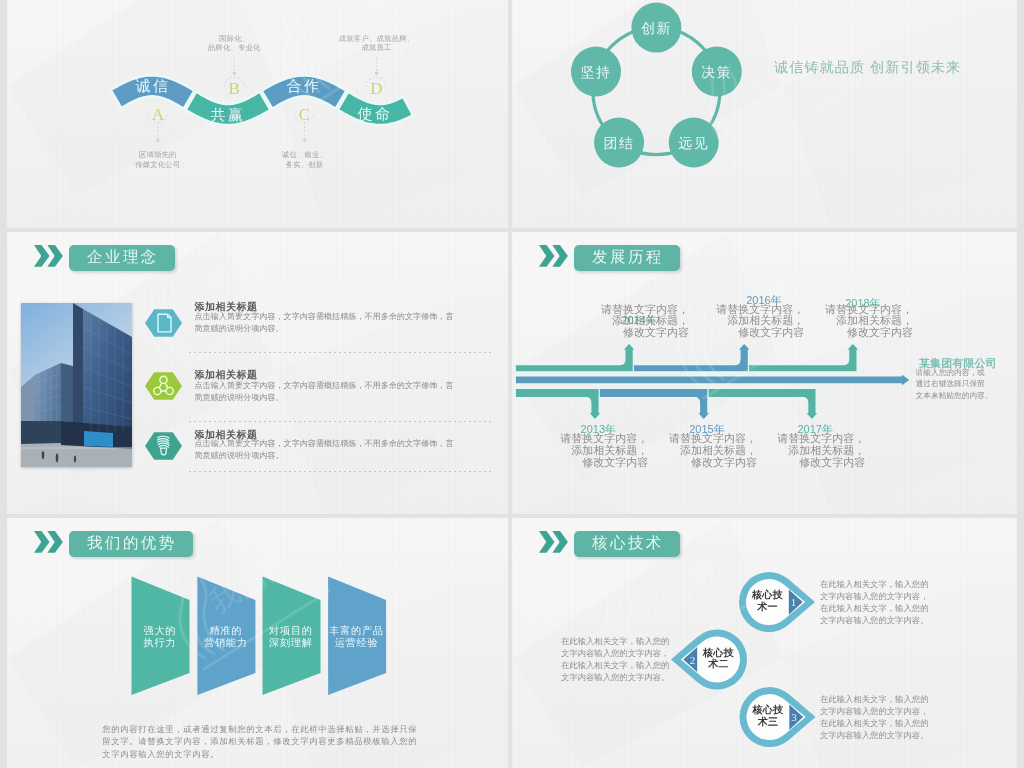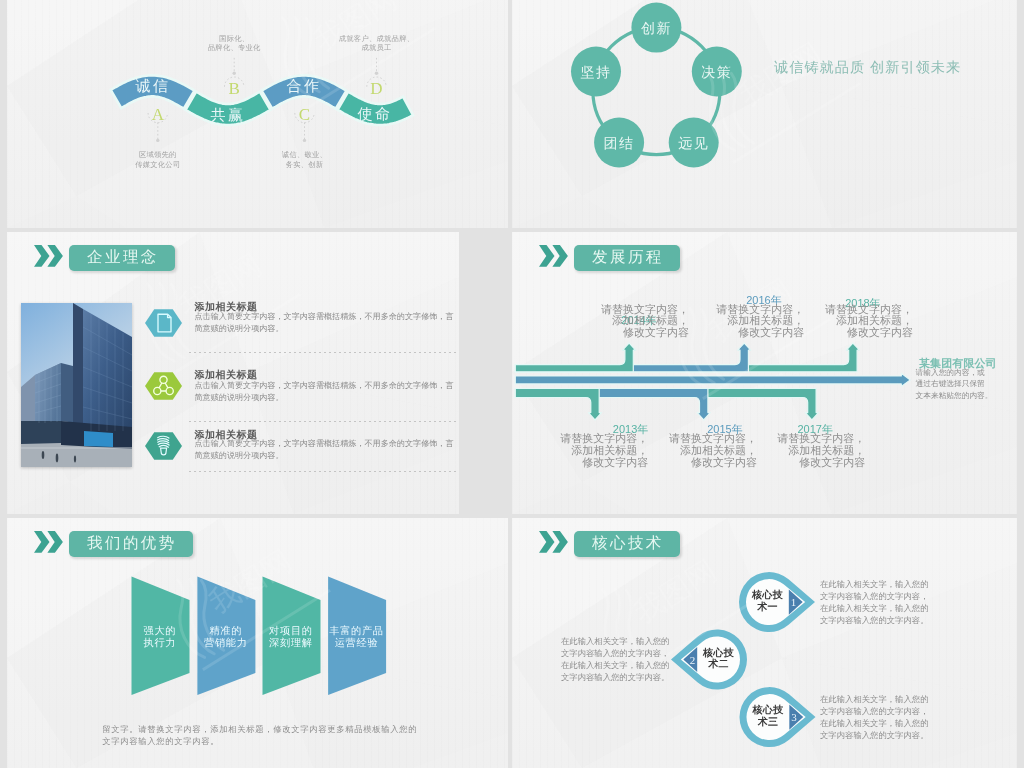--- a/index.html
+++ b/index.html
@@ -14,21 +14,21 @@
   .tex{position:absolute;inset:0;z-index:0;
     background:
       repeating-linear-gradient(90deg, rgba(0,0,0,.013) 0 1px, rgba(0,0,0,0) 1px 7px),
       linear-gradient(180deg,#f6f6f6 0%,#f2f2f2 55%,#efefef 100%);
   }
   .poly{position:absolute;inset:0;z-index:1;pointer-events:none;}
   .wmk{position:absolute;z-index:4;pointer-events:none;opacity:.30;}
 
   #s1{left:7px;  top:-54px; width:501px; height:282px;}
   #s2{left:512px;top:-54px; width:505px; height:282px;}
-  #s3{left:7px;  top:232px; width:452px; height:282px;}
+  #s3{left:7px;  top:232px; width:501px; height:282px;}
   #s4{left:512px;top:232px; width:505px; height:282px;}
   #s5{left:7px;  top:518px; width:501px; height:282px;}
   #s6{left:512px;top:518px; width:505px; height:282px;}
 
   
   .sec-head{position:absolute;left:27.2px;top:12.9px;z-index:3;}
   .sec-head .chev{position:absolute;top:0;left:0;}
   .pill{position:absolute;left:34.9px;top:0;height:25.2px;
         background:#5EB5A5;border-radius:5px;
         color:#e7f8f2;font-size:15.5px;letter-spacing:2.4px;
@@ -364,27 +364,27 @@
           <div>请替换文字内容，</div>
           <div>添加相关标题，</div>
           <div>修改文字内容</div>
         </div>
         <div class="tl-year" style="left: 300.9px; top: 64px; width: 100px; color: rgb(86, 178, 163);">2018年</div>
         <div class="tl-body" style="left: 300.9px; top: 71.5px; width: 100px;">
           <div>请替换文字内容，</div>
           <div>添加相关标题，</div>
           <div>修改文字内容</div>
         </div>
-        <div class="tl-year" style="left: 36.3px; top: 189.9px; width: 100px; color: rgb(86, 178, 163); text-align: right;">2013年</div>
+        <div class="tl-year" style="left: 36.3px; top: 189.9px; width: 100px; color: rgb(86, 178, 163);">2013年</div>
         <div class="tl-body" style="left: 36.3px; top: 201.1px; width: 100px;">
           <div>请替换文字内容，</div>
           <div>添加相关标题，</div>
           <div>修改文字内容</div>
         </div>
-        <div class="tl-year" style="left: 163px; top: 189.9px; width: 100px; color: rgb(91, 155, 189);">2015年</div>
+        <div class="tl-year" style="left: 145px; top: 189.9px; width: 100px; color: rgb(91, 155, 189);">2015年</div>
         <div class="tl-body" style="left: 145px; top: 201.1px; width: 100px;">
           <div>请替换文字内容，</div>
           <div>添加相关标题，</div>
           <div>修改文字内容</div>
         </div>
         <div class="tl-year" style="left: 253.2px; top: 189.9px; width: 100px; color: rgb(86, 178, 163);">2017年</div>
         <div class="tl-body" style="left: 253.2px; top: 201.1px; width: 100px;">
           <div>请替换文字内容，</div>
           <div>添加相关标题，</div>
           <div>修改文字内容</div>
@@ -439,20 +439,21 @@
           <text x="218.8" y="128.4" text-anchor="middle" class="adv-label cjk">营销能力</text>
           <path d="M 255.5 58.5 L 313.5 82 L 313.5 155 L 255.5 177 Z" fill="#51B7A5"></path>
           <text x="283.9" y="115.8" text-anchor="middle" class="adv-label cjk">对项目的</text>
           <text x="283.9" y="128.4" text-anchor="middle" class="adv-label cjk">深刻理解</text>
           <path d="M 321.1 58.5 L 379.1 82 L 379.1 155 L 321.1 177 Z" fill="#5FA3CA"></path>
           <text x="349.5" y="115.8" text-anchor="middle" class="adv-label cjk">丰富的产品</text>
           <text x="349.5" y="128.4" text-anchor="middle" class="adv-label cjk">运营经验</text>
         </g>
     </svg>
     <div class="adv-caption-body" id="s5-cap">
+        <div>您的内容打在这里，或者通过复制您的文本后，在此框中选择粘贴，并选择只保</div>
         <div>留文字。请替换文字内容，添加相关标题，修改文字内容更多精品模板输入您的</div>
         <div>文字内容输入您的文字内容。</div>
       </div>
   <svg class="wmk" width="190" height="150" viewBox="0 0 190 150" style="left: 150px; top: 10px;">
         <g transform="rotate(-32 95 75)" opacity=".42">
           <g fill="none" stroke="#ffffff" stroke-width="3" stroke-linecap="round">
             <path d="M26 96 C14 80 18 56 32 42 C40 34 46 26 44 16"></path>
             <path d="M36 98 C26 82 30 60 42 48 C50 40 56 32 55 22"></path>
             <path d="M46 100 C38 84 42 64 53 53 C60 46 65 38 64 29"></path>
           </g>

